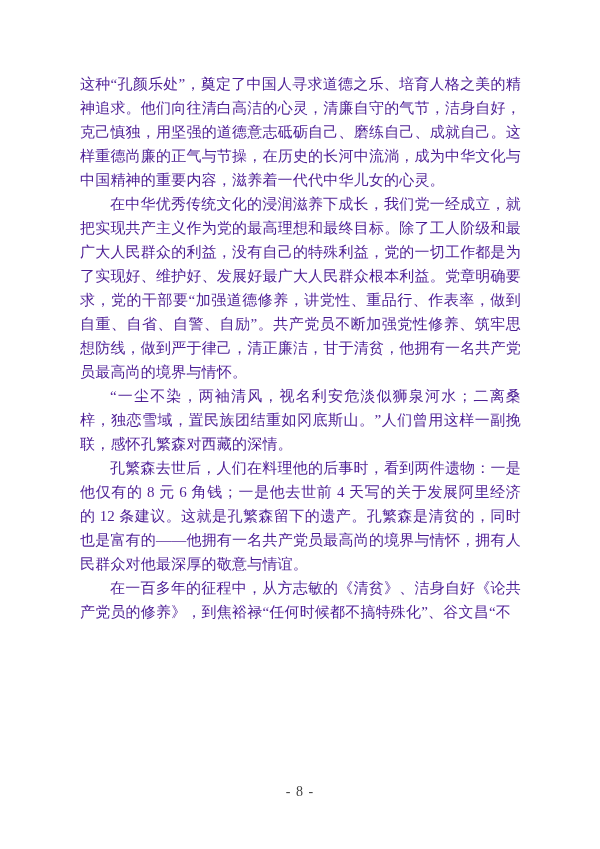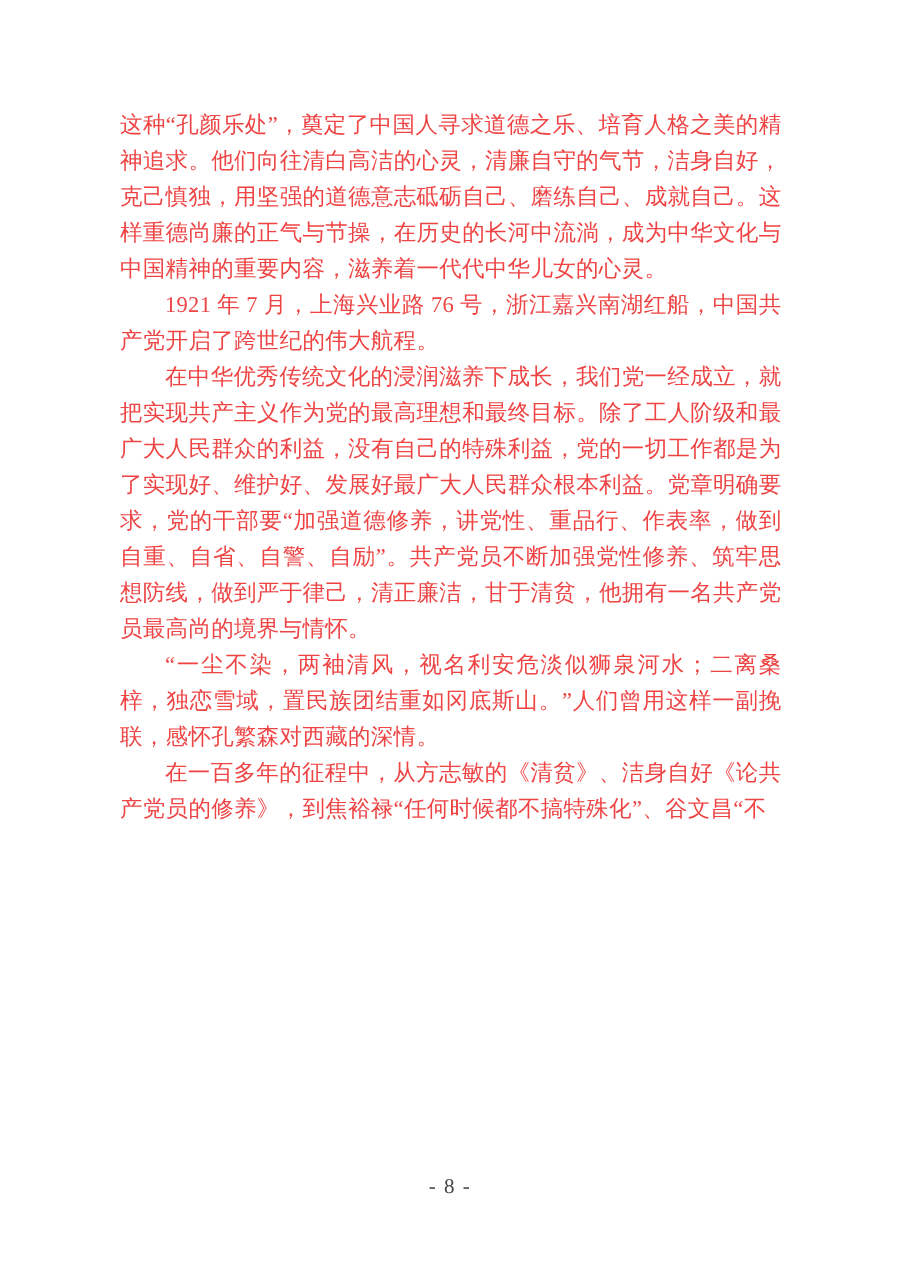--- a/index.html
+++ b/index.html
@@ -20,21 +20,21 @@
     left: 80px;
     top: 72px;
     width: 441px;
   }
   .para {
     margin: 0;
     padding: 0;
     font-size: 15px;
     line-height: 24px;
     letter-spacing: 0.2px;
-    color: #ef4444;
+    color: #4c1d95;
     text-align: justify;
     text-justify: inter-ideograph;
     text-indent: 2em;
     word-break: break-all;
   }
   .para.no-indent {
     text-indent: 0;
   }
   .footer {
     position: absolute;
@@ -48,21 +48,21 @@
     letter-spacing: 1px;
     color: #444444;
   }
 </style>
 </head>
 <body>
 
 <div class="page">
   <div class="text-block">
     <p class="para no-indent">这种“孔颜乐处”，奠定了中国人寻求道德之乐、培育人格之美的精神追求。他们向往清白高洁的心灵，清廉自守的气节，洁身自好，克己慎独，用坚强的道德意志砥砺自己、磨练自己、成就自己。这样重德尚廉的正气与节操，在历史的长河中流淌，成为中华文化与中国精神的重要内容，滋养着一代代中华儿女的心灵。</p>
-    <p class="para">1921 年 7 月，上海兴业路 76 号，浙江嘉兴南湖红船，中国共产党开启了跨世纪的伟大航程。</p>
     <p class="para">在中华优秀传统文化的浸润滋养下成长，我们党一经成立，就把实现共产主义作为党的最高理想和最终目标。除了工人阶级和最广大人民群众的利益，没有自己的特殊利益，党的一切工作都是为了实现好、维护好、发展好最广大人民群众根本利益。党章明确要求，党的干部要“加强道德修养，讲党性、重品行、作表率，做到自重、自省、自警、自励”。共产党员不断加强党性修养、筑牢思想防线，做到严于律己，清正廉洁，甘于清贫，他拥有一名共产党员最高尚的境界与情怀。</p>
     <p class="para">“一尘不染，两袖清风，视名利安危淡似狮泉河水；二离桑梓，独恋雪域，置民族团结重如冈底斯山。”人们曾用这样一副挽联，感怀孔繁森对西藏的深情。</p>
+    <p class="para">孔繁森去世后，人们在料理他的后事时，看到两件遗物：一是他仅有的 8 元 6 角钱；一是他去世前 4 天写的关于发展阿里经济的 12 条建议。这就是孔繁森留下的遗产。孔繁森是清贫的，同时也是富有的——他拥有一名共产党员最高尚的境界与情怀，拥有人民群众对他最深厚的敬意与情谊。</p>
     <p class="para">在一百多年的征程中，从方志敏的《清贫》、洁身自好《论共产党员的修养》，到焦裕禄“任何时候都不搞特殊化”、谷文昌“不</p>
   </div>
   <div class="footer">
     <span class="page-number">- 8 -</span>
   </div>
 </div>
 
 </body></html>

